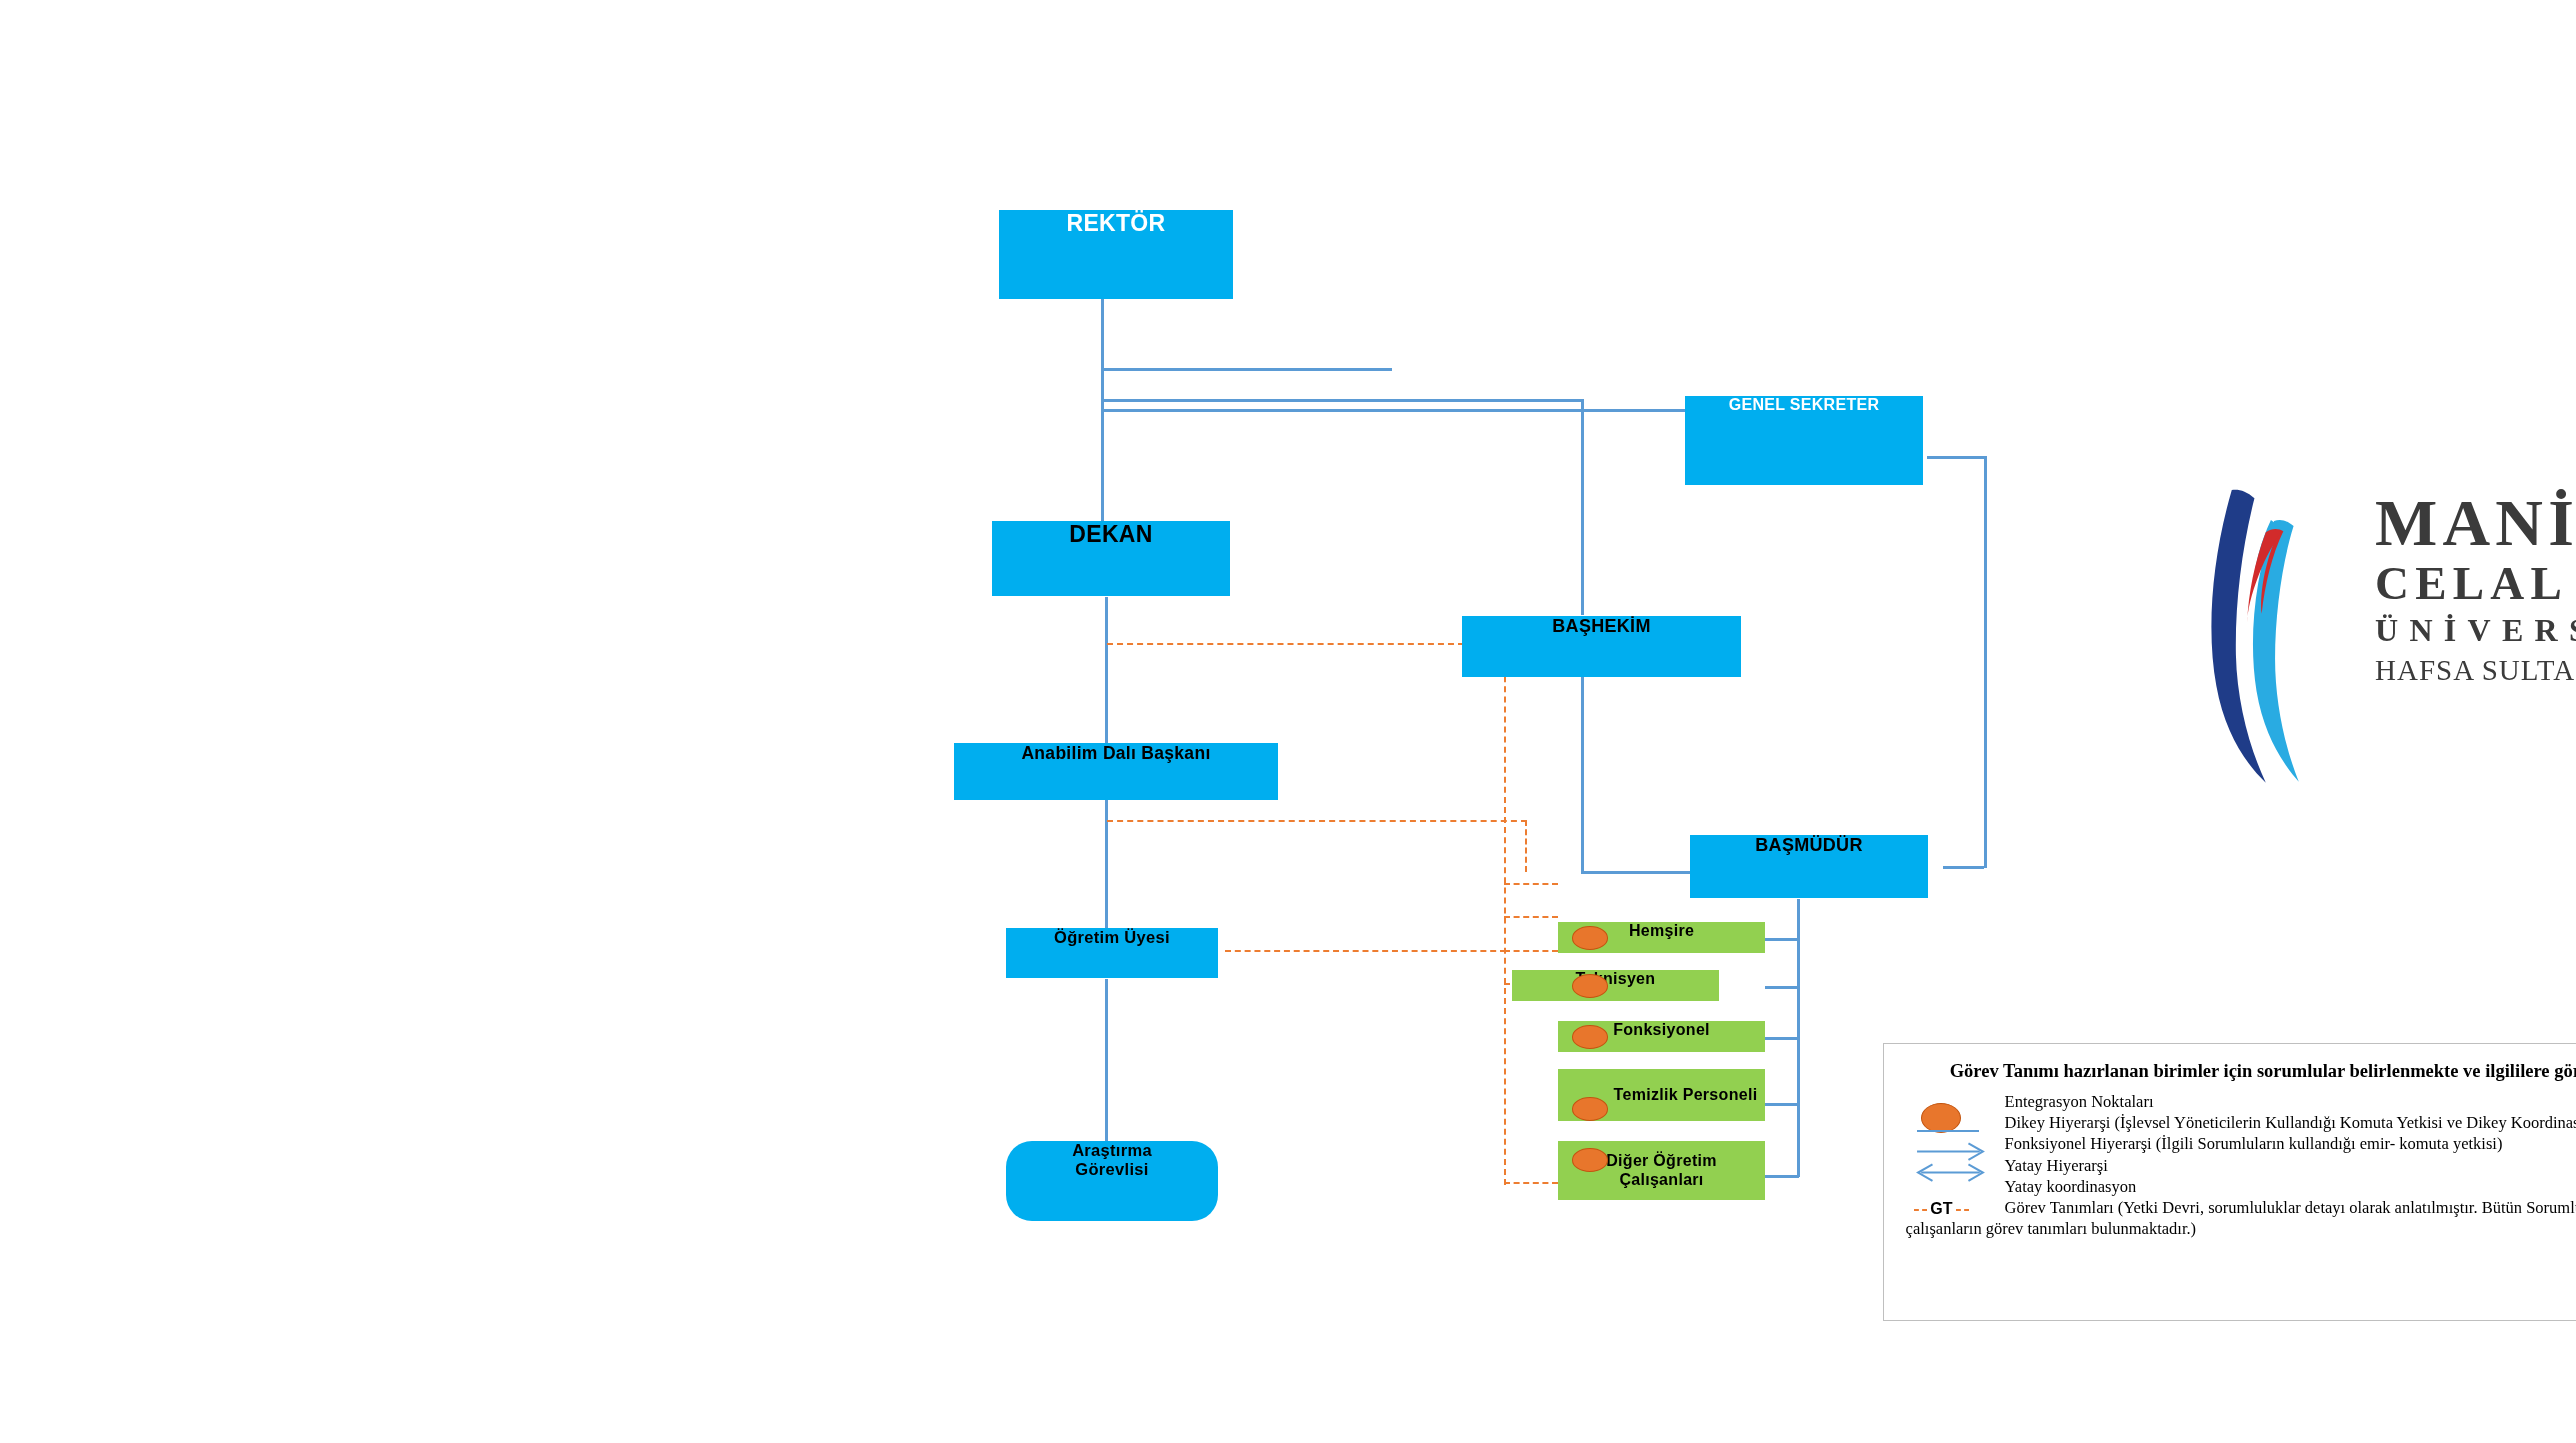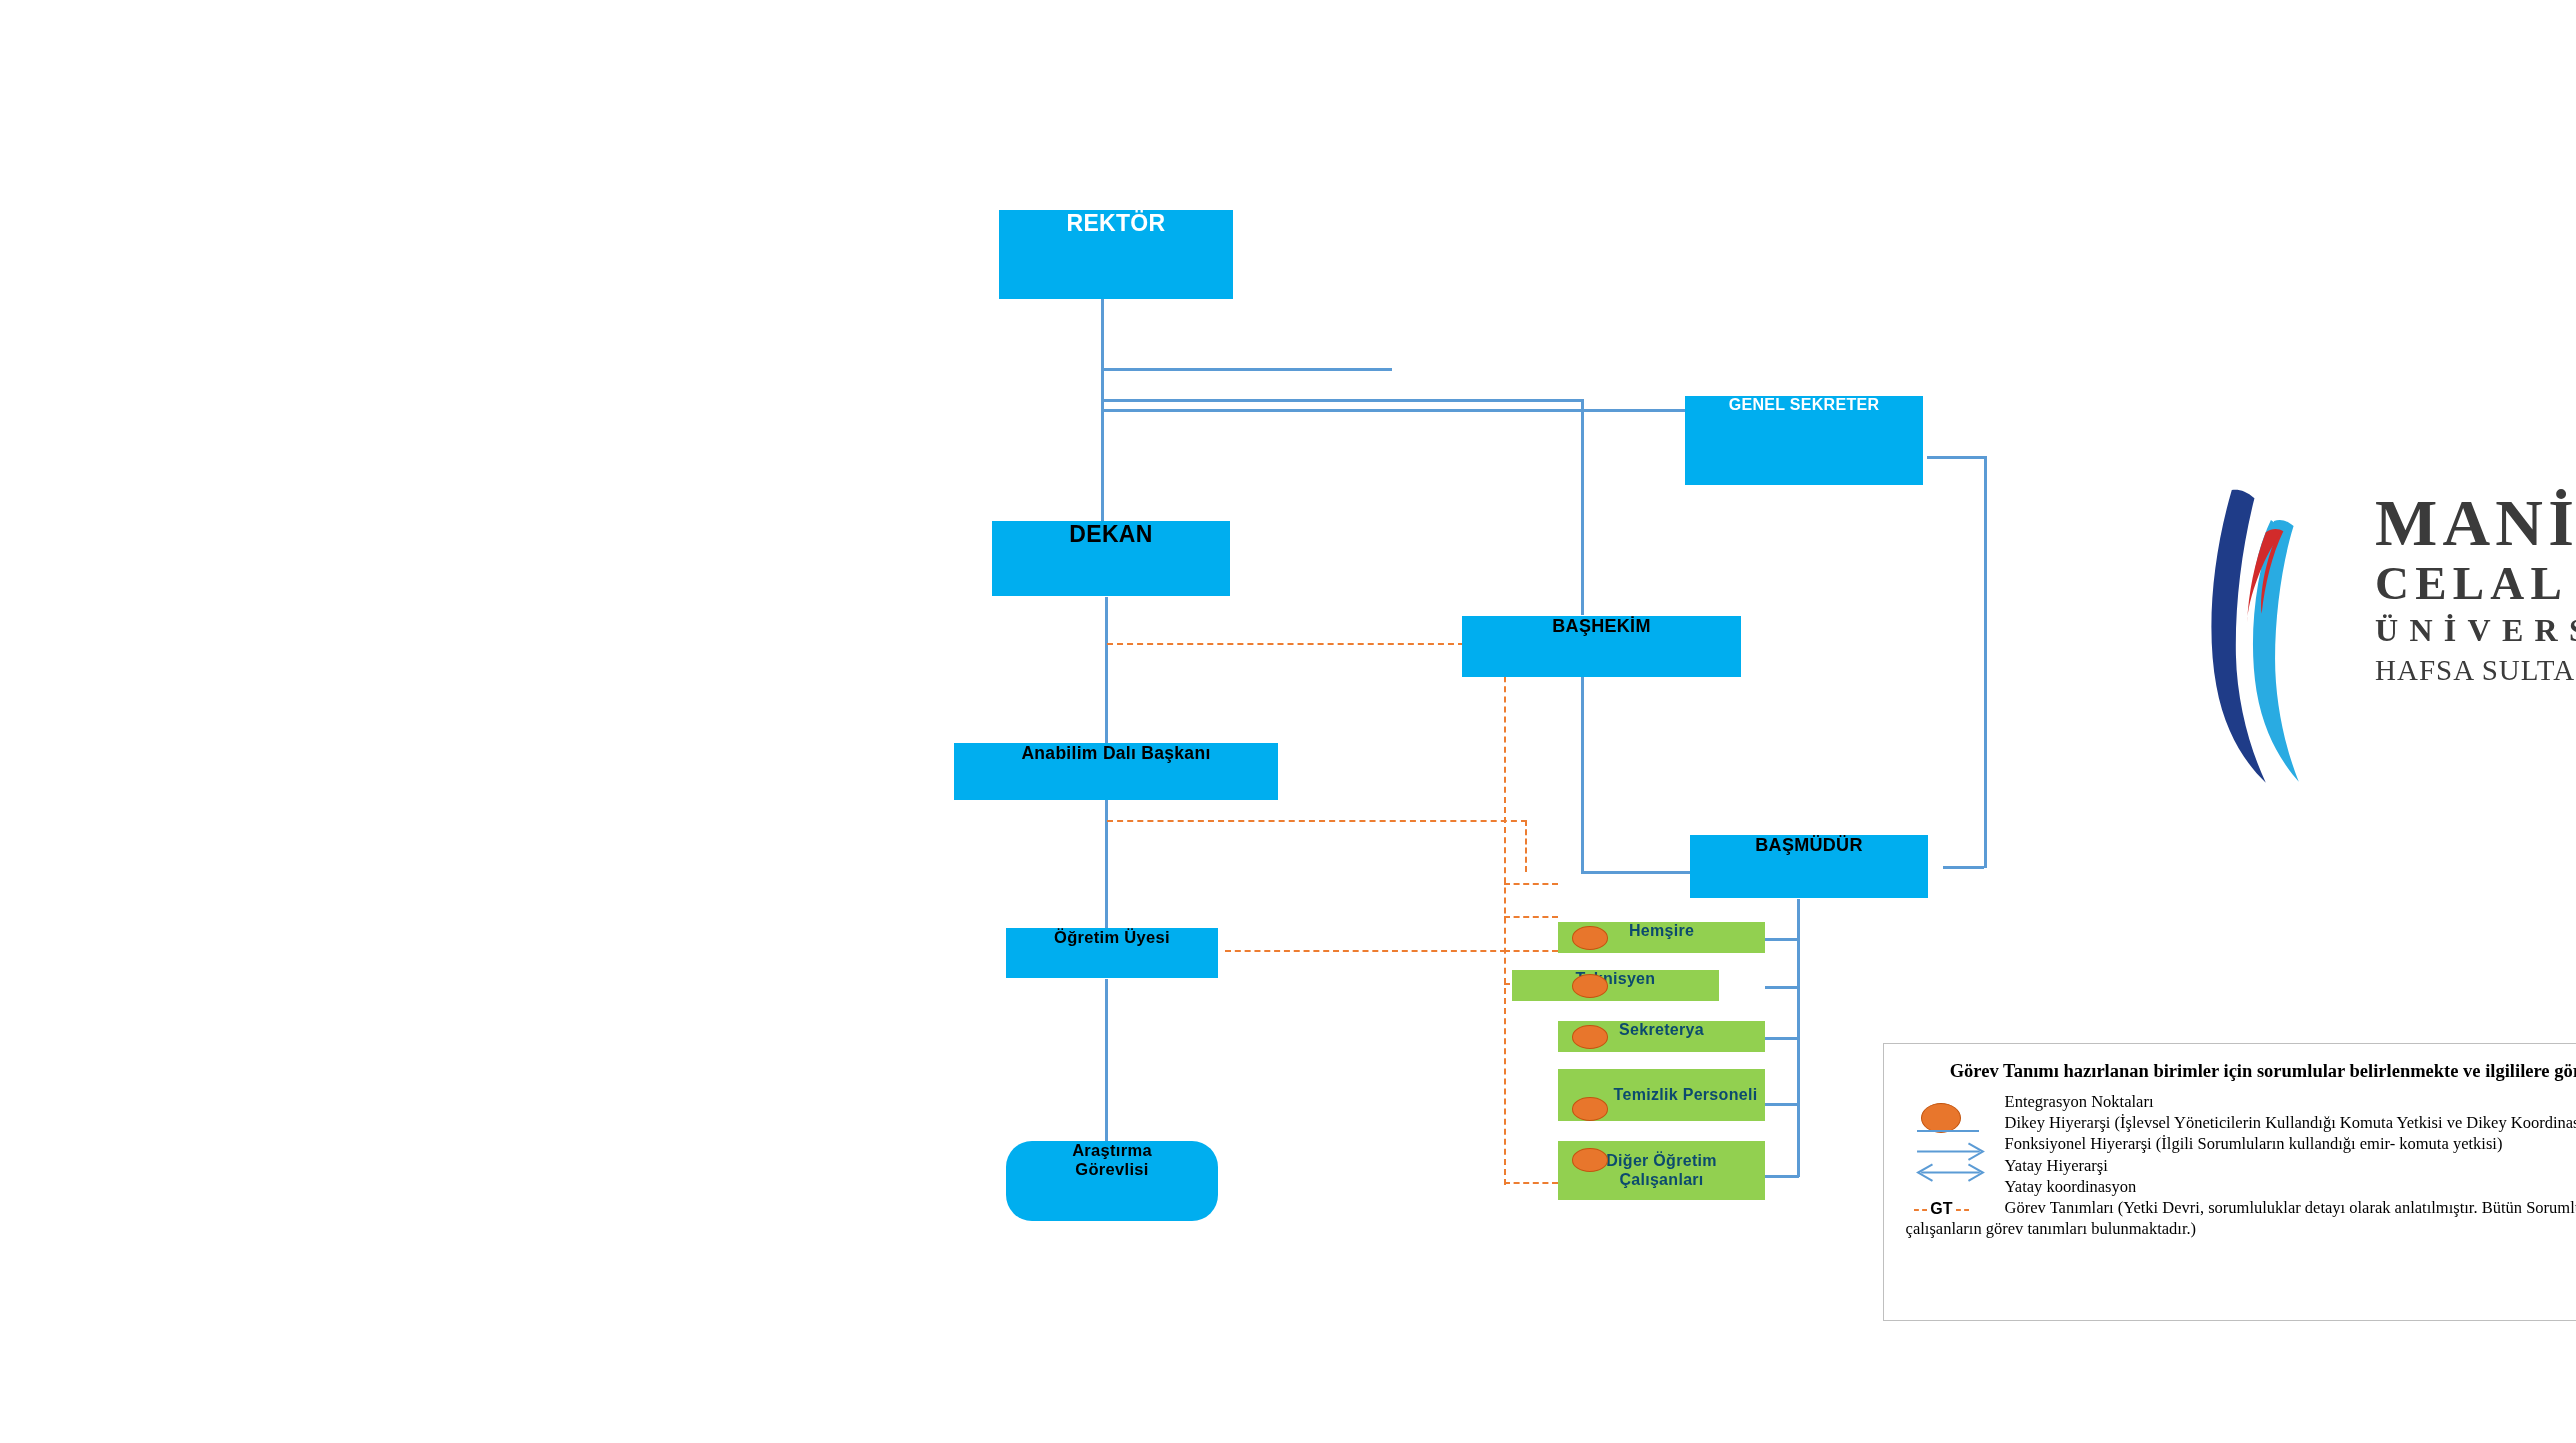--- a/index.html
+++ b/index.html
@@ -31,21 +31,21 @@
   }
   .node.blue {
     background: #00AEEF;
     color: #000000;
   }
   .node.blue.onwhite {
     color: #ffffff;
   }
   .node.green {
     background: #92D050;
-    color: #0c4a6e;
+    color: #000000;
     justify-content: center;
   }
   .node .label {
     display: block;
     width: 100%;
     padding: 0 3.1px;
     white-space: pre-line;
   }
   
   .conn {
@@ -288,21 +288,21 @@
     <span class="label">Hemşire</span>
   </div>
   <div class="oval" style="left:1572px; top:926px; width:34px; height:21.6px;"></div>
 
   <div class="node green" style="left:1512px; top:970px; width:207px; height:31px; font-size:16px;">
     <span class="label">Teknisyen</span>
   </div>
   <div class="oval" style="left:1572px; top:974px; width:34px; height:21.6px;"></div>
 
   <div class="node green" style="left:1558px; top:1021px; width:207px; height:31px; font-size:16px;">
-    <span class="label">Sekreterya</span>
+    <span class="label">Fonksiyonel</span>
   </div>
   <div class="oval" style="left:1572px; top:1025px; width:34px; height:21.6px;"></div>
 
   <div class="node green" style="left:1558px; top:1069px; width:207px; height:52px; font-size:16px; align-items:center;padding-left:48px;">
     <span class="label">Temizlik Personeli</span>
   </div>
   <div class="oval" style="left:1572px; top:1097px; width:34px; height:21.6px;"></div>
 
   <div class="node green" style="left:1558px; top:1141px; width:207px; height:59px; font-size:16px; padding-top:11.3px;">
     <span class="label">Diğer Öğretim

